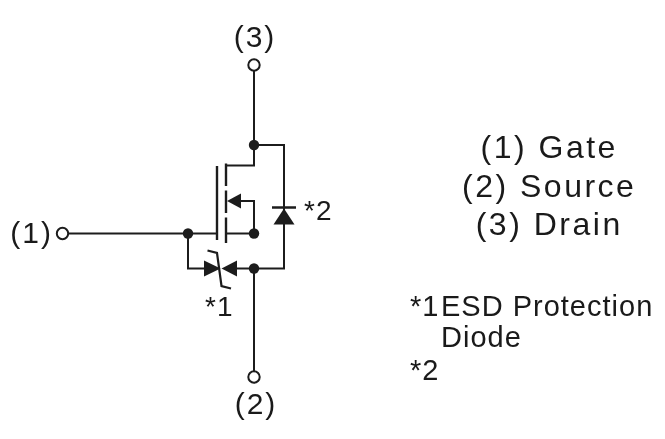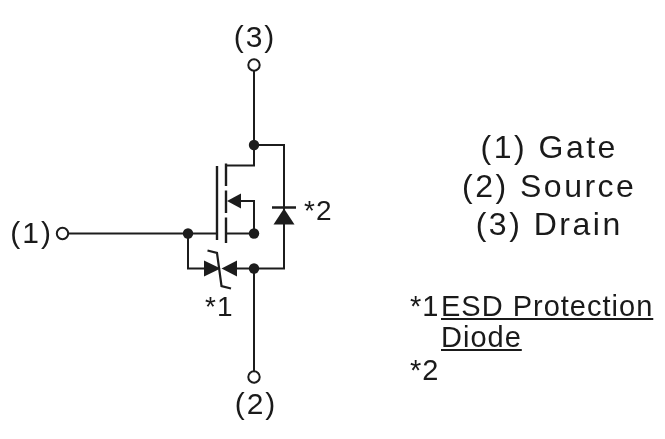--- a/index.html
+++ b/index.html
@@ -27,21 +27,21 @@
     font-size:32px;letter-spacing:2.5px;line-height:38.5px;white-space:nowrap;text-align:center;
   }
   .pin-row{display:block;}
   .notes{
     position:absolute;left:410px;top:291px;width:254px;
     font-size:29px;letter-spacing:1px;line-height:31px;
   }
   .note{display:flex;}
   .note + .note{margin-top:2px;}
   .note-marker{width:31px;flex:0 0 31px;}
-  .note-text{flex:1;text-decoration:underline;}
+  .note-text{flex:1;}
 </style>
 </head>
 <body>
 
 <svg id="schematic" width="665" height="439" viewBox="0 0 665 439">
   <g stroke="#1c1c1c" stroke-width="2" fill="none">
 
     <path d="M254,71 V145"></path>
 
     <path d="M254,145 H284 V268.5 H254"></path>

